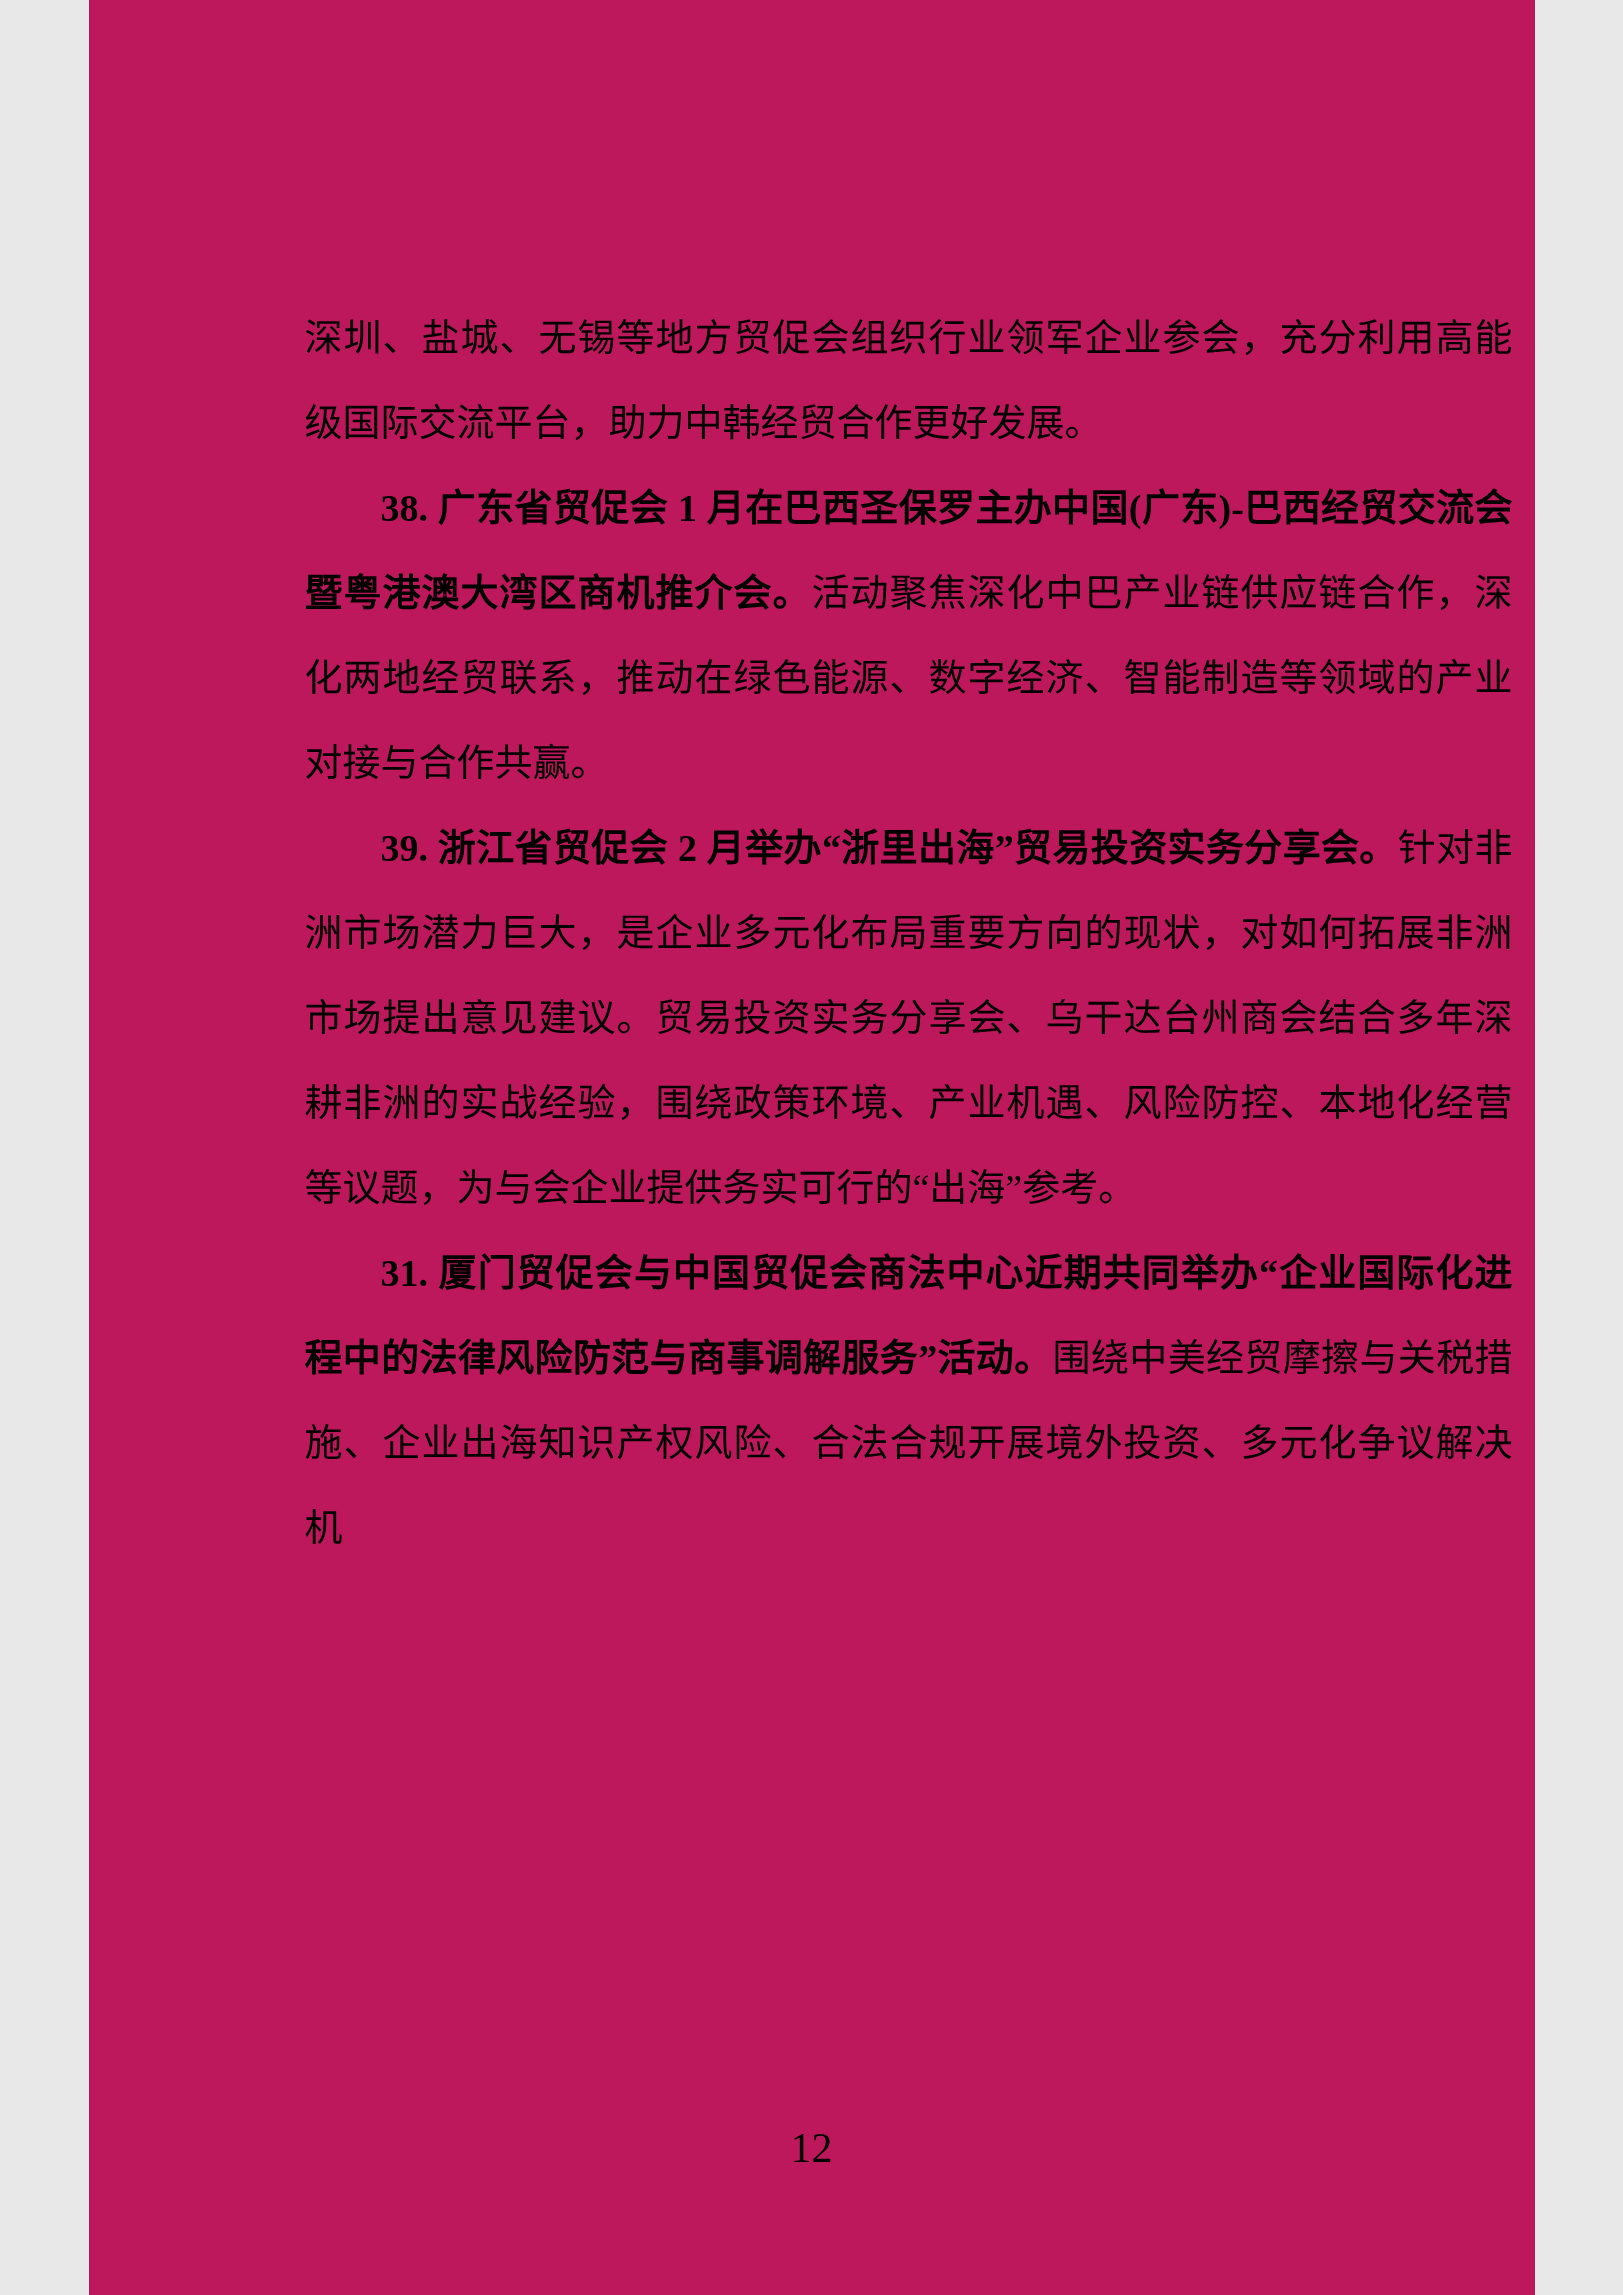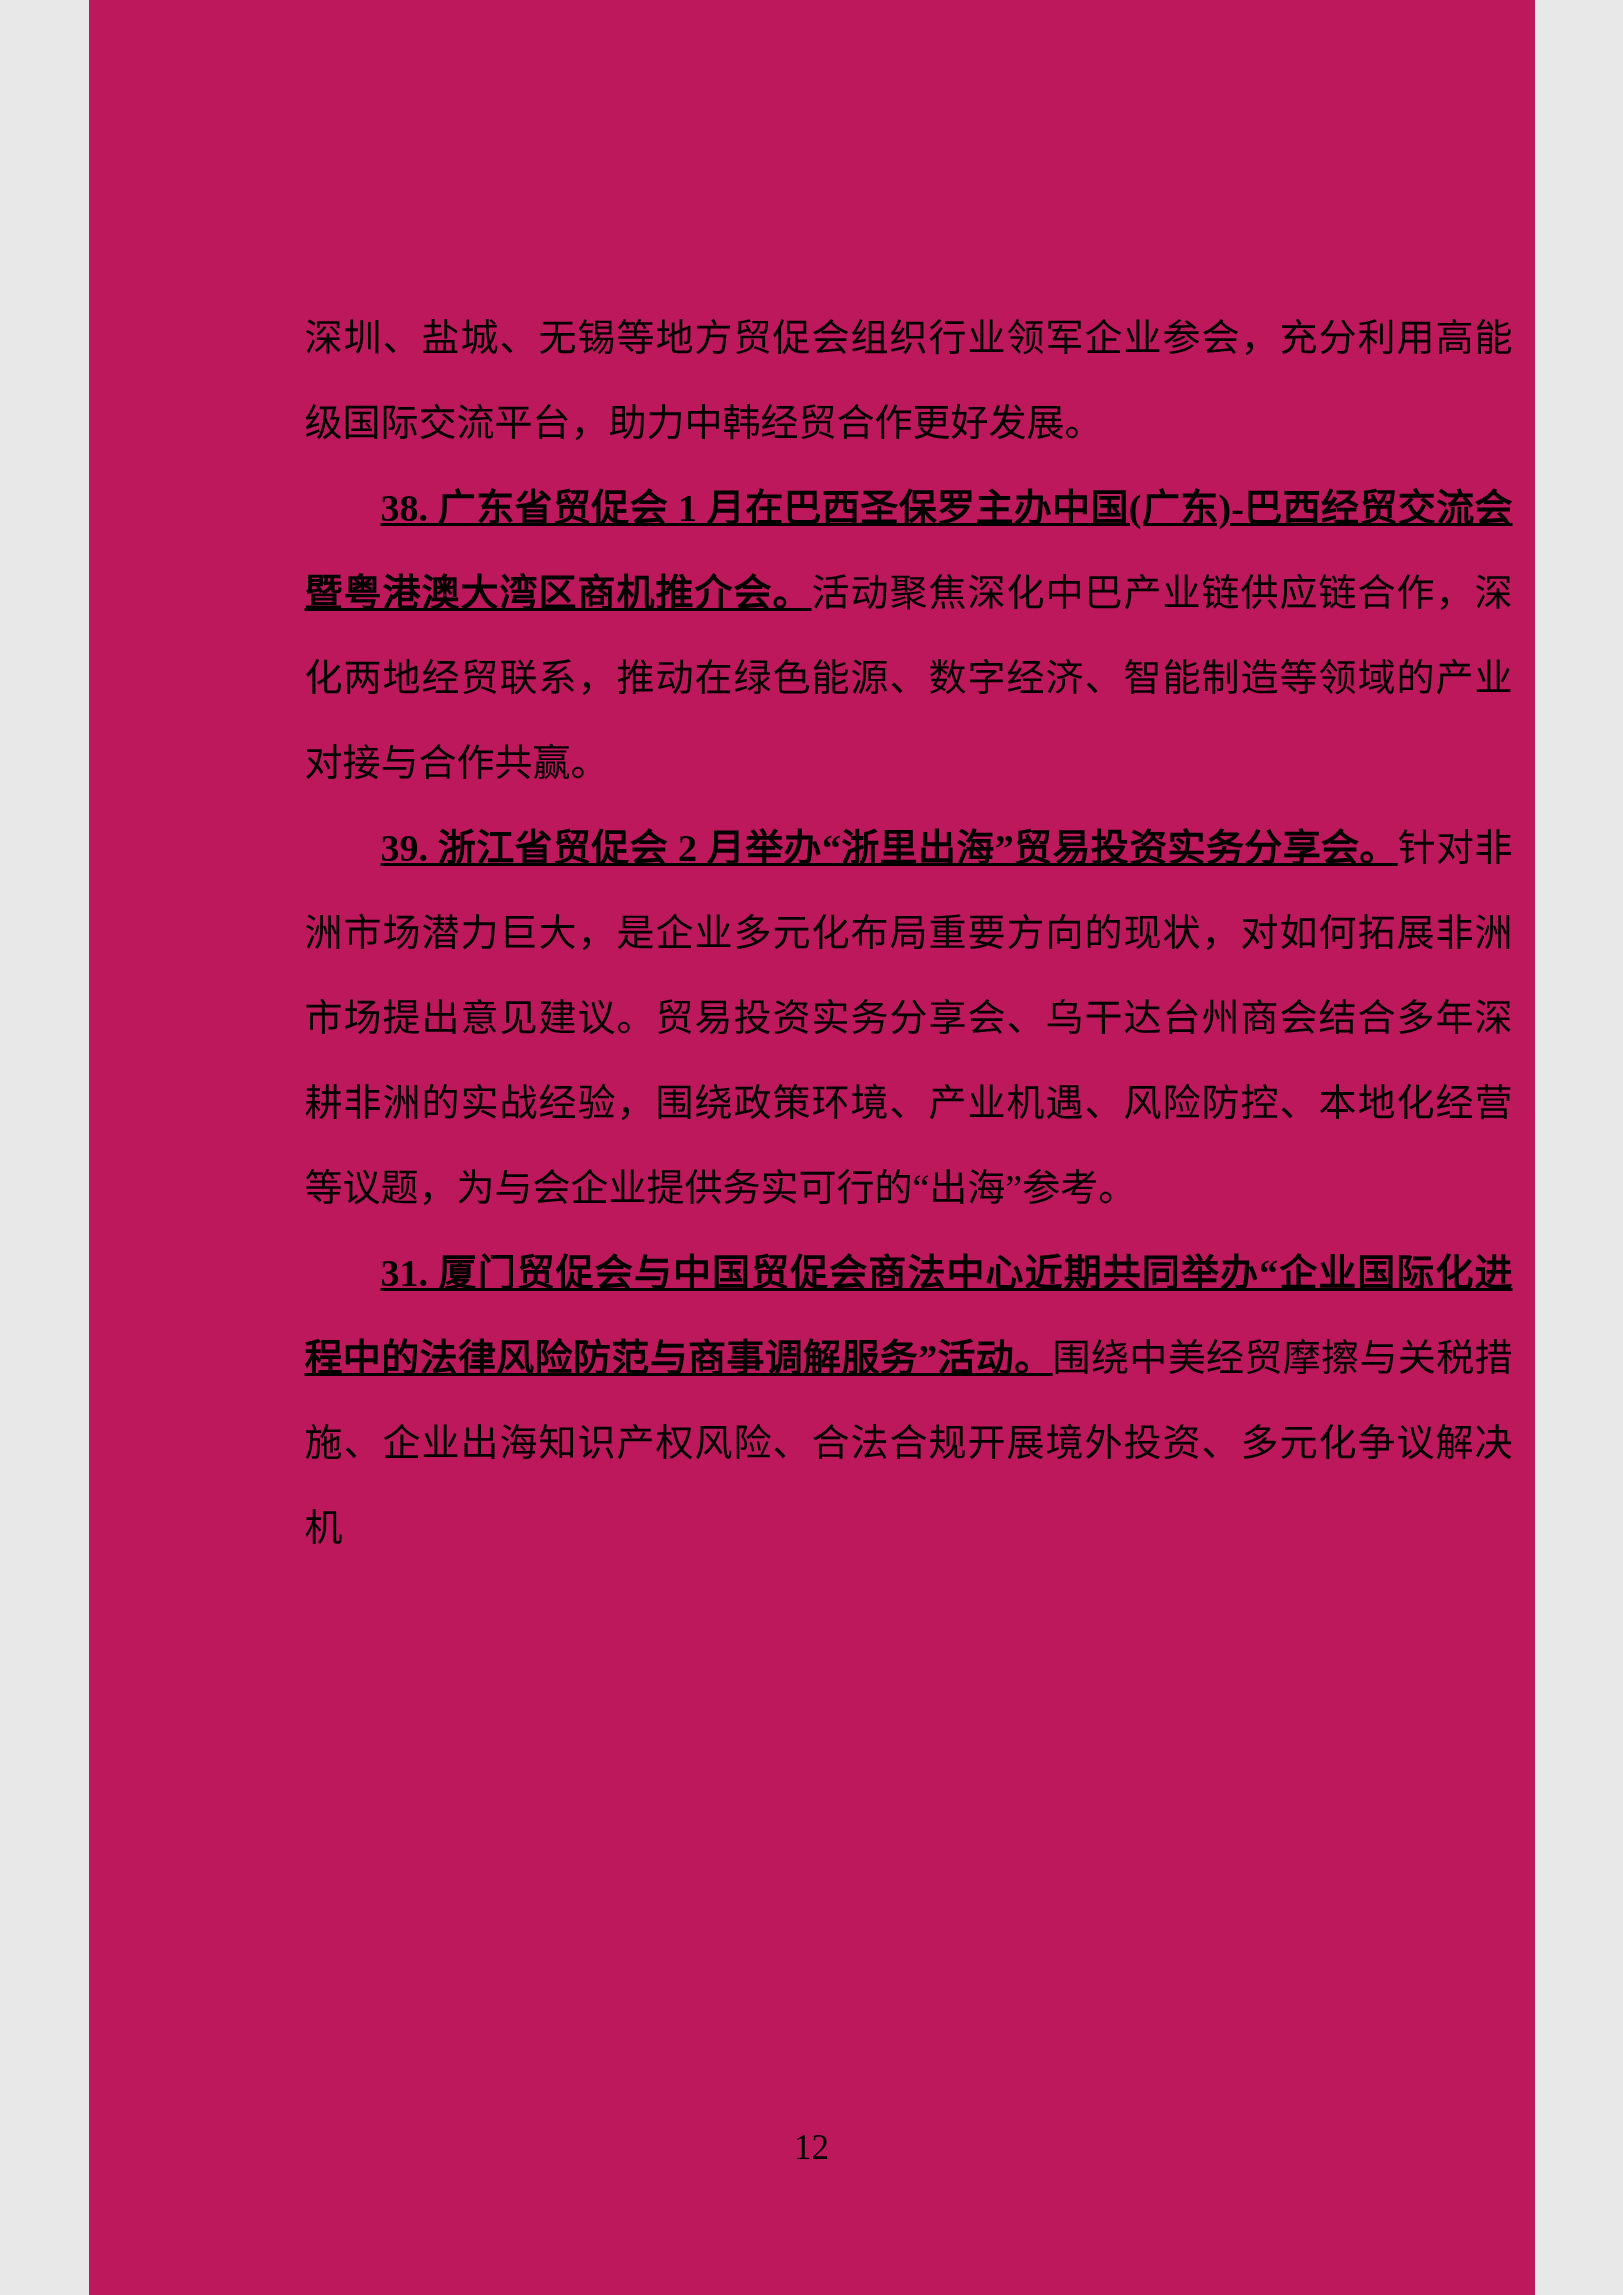--- a/index.html
+++ b/index.html
@@ -31,34 +31,33 @@
   .para {
     margin: 0;
     padding: 0;
     text-indent: 76px;
   }
   .para.no-indent {
     text-indent: 0;
   }
   .lead {
     font-weight: 700;
-    text-decoration: underline;
   }
   .body-text {
     font-weight: 400;
   }
   .page-footer {
     position: absolute;
     left: 0;
     top: 2125px;
     width: 100%;
     text-align: center;
   }
   .page-number {
-    font-size: 35px;
+    font-size: 42px;
     line-height: 46px;
     color: #000000;
   }
 </style>
 </head>
 <body>
 
 <div class="page">
 
   <main class="text-block">

